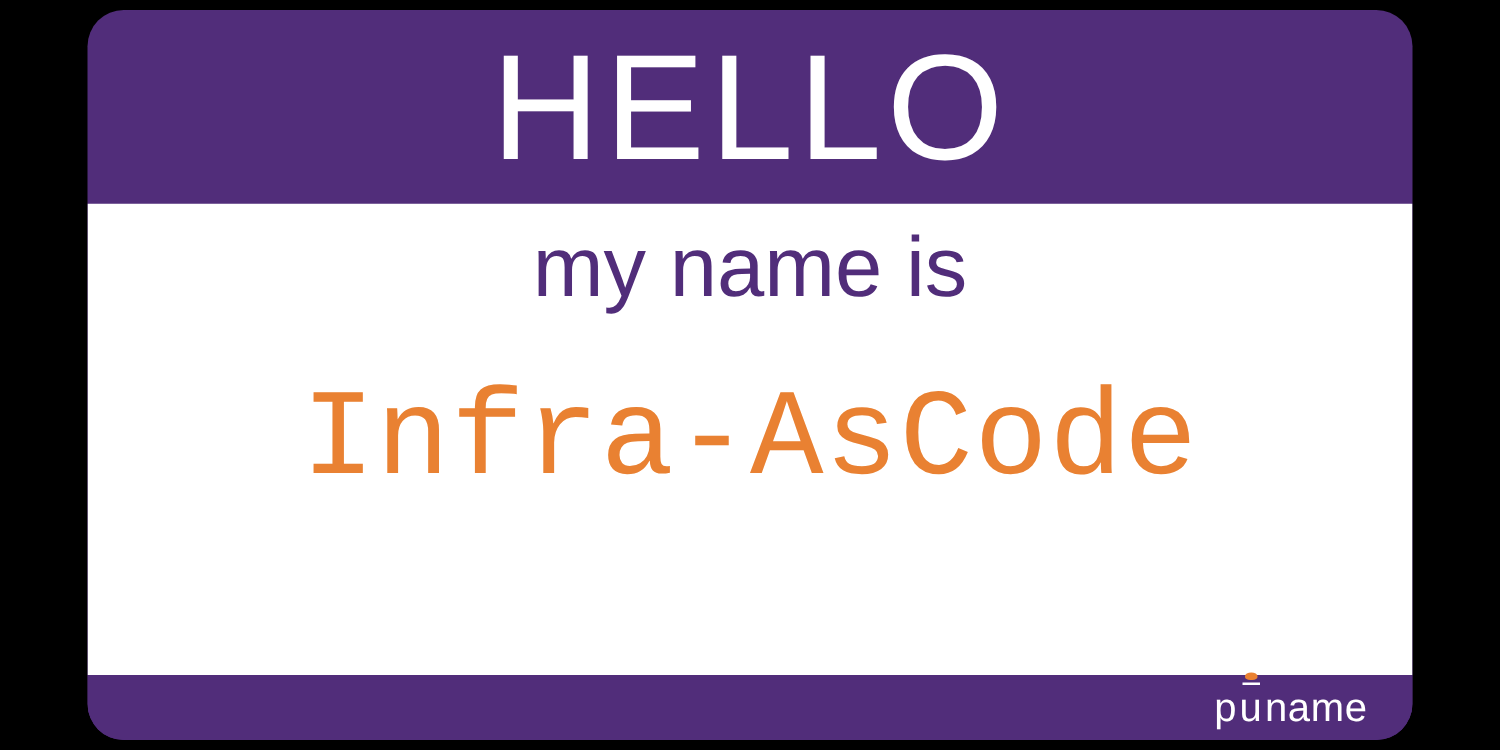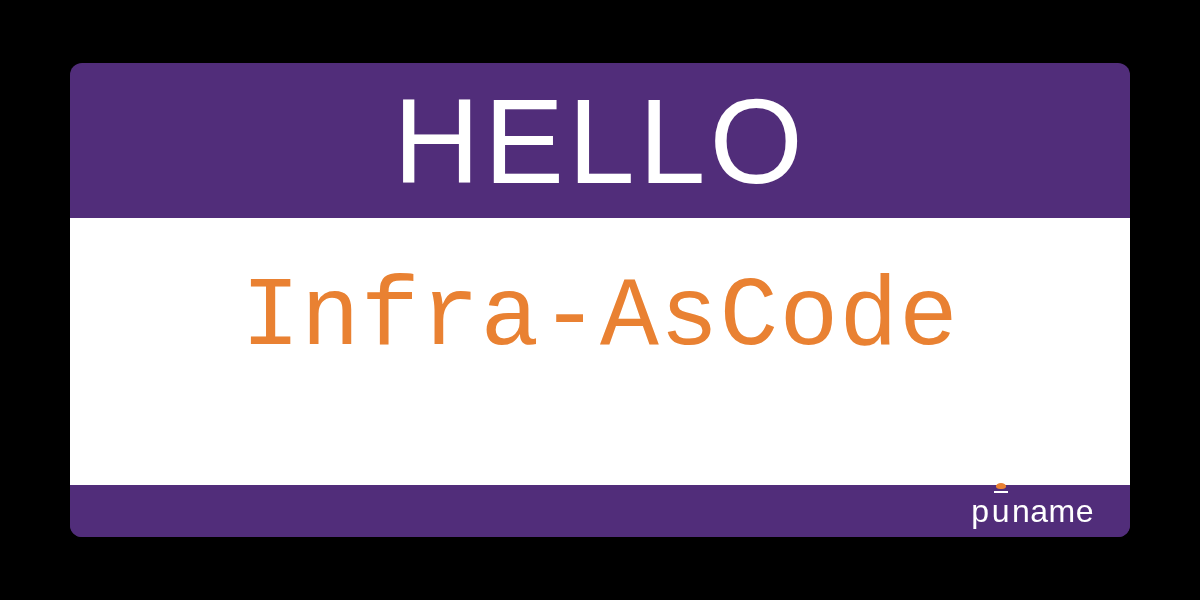--- a/index.html
+++ b/index.html
@@ -11,23 +11,23 @@
       width: 1200px;
       height: 600px;
       background: #000;
       display: flex;
       align-items: center;
       justify-content: center;
       font-family: -apple-system, BlinkMacSystemFont, "Segoe UI", Helvetica, Arial, sans-serif;
     }
     .nametag {
       width: 1060px;
-      height: 474px;
+      height: 584px;
       background: #512D7A;
-      border-radius: 12px;
+      border-radius: 29px;
       overflow: hidden;
       display: flex;
       flex-direction: column;
       position: relative;
     }
     .header {
       height: 155px;
       display: flex;
       align-items: center;
       justify-content: center;
@@ -106,20 +106,21 @@
     }
   </style>
 </head>
 <body>
 
 <div class="nametag">
   <div class="header">
     <div class="hello-text">HELLO</div>
   </div>
   <div class="body-area">
+    <div class="subtitle">my name is</div>
     <div class="name-value">Infra-AsCode</div>
   </div>
   <div class="footer">
     <div class="logo">
       <span class="logo-text">p</span>
       <span class="logo-text logo-dot">u<span class="logo-bar"></span></span>
       <span class="logo-text">name</span>
     </div>
   </div>
 </div>

